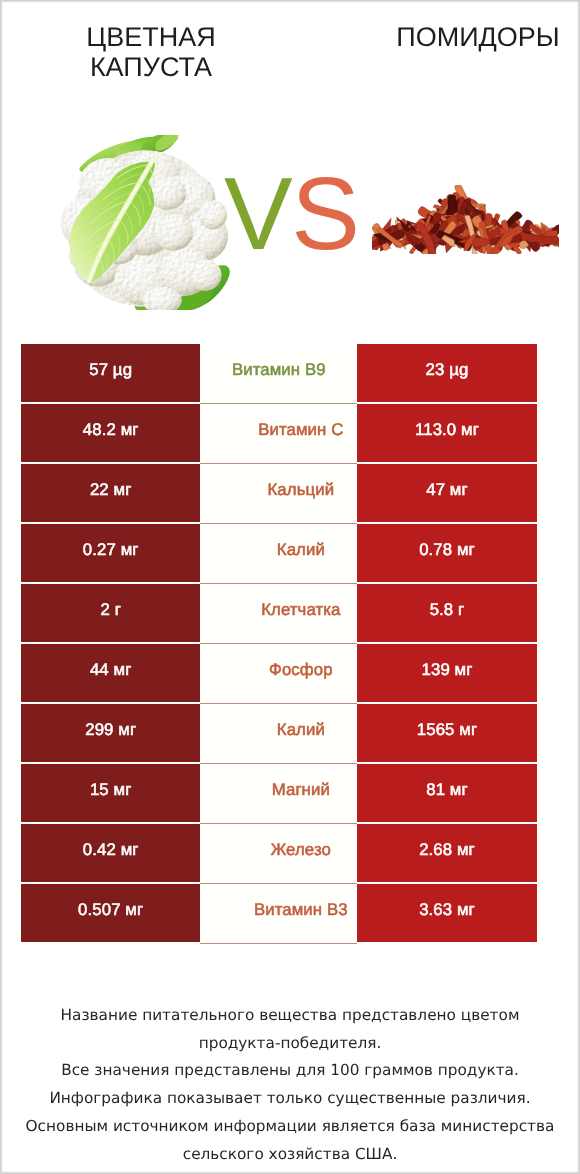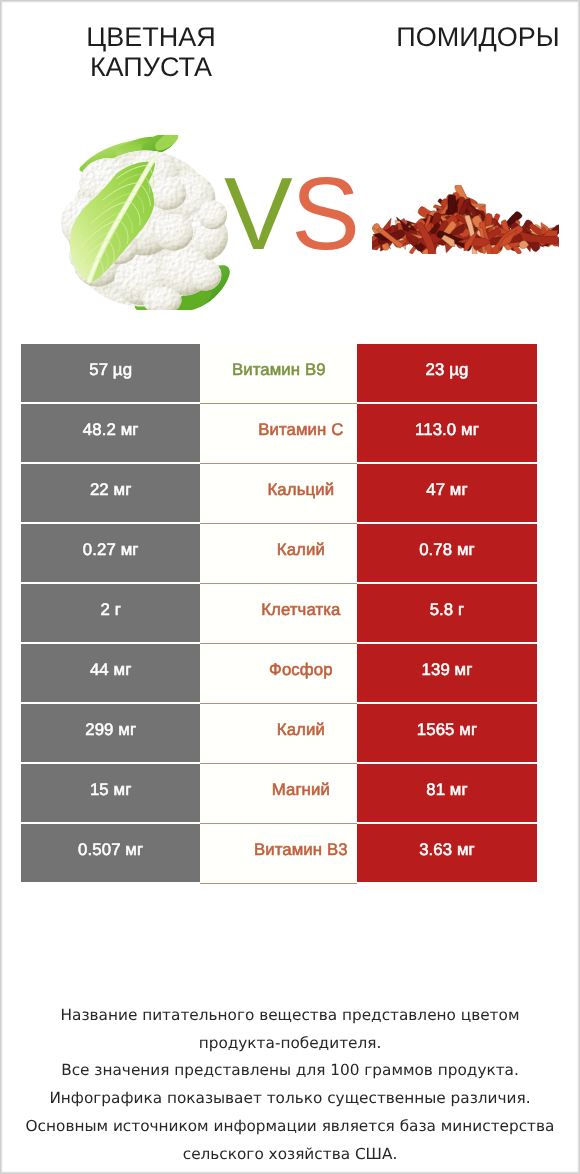--- a/index.html
+++ b/index.html
@@ -31,21 +31,21 @@
      font-size:103px;line-height:71px;font-weight:400;text-align:center;letter-spacing:-1.5px;}
   .vs .v{color:#7fa42f;}
   .vs .s{color:#e0694a;}
 
   .tbl{position:absolute;left:21px;top:344px;width:537px;}
   .row{display:flex;height:58.2px;margin-bottom:1.8px;}
   .row:last-child{margin-bottom:0;}
   .cell{display:flex;align-items:center;justify-content:center;
      font-size:16.8px;font-weight:400;letter-spacing:0.1px;white-space:nowrap;
      line-height:1;padding-bottom:5px;box-sizing:border-box;}
-  .cl{width:179.33px;background:#737373;color:#ffffff;-webkit-text-stroke:0.55px #ffffff;}
+  .cl{width:179.33px;background:#7f1d1d;color:#ffffff;-webkit-text-stroke:0.55px #ffffff;}
   .cm{width:157px;background:#fffffb;box-sizing:border-box;position:relative;}
   .cm::after{content:"";position:absolute;left:0;right:0;bottom:-2.2px;height:1px;}
   .cr{width:179.33px;background:#b91c1c;color:#ffffff;-webkit-text-stroke:0.55px #ffffff;}
   .cm.win-l{color:#7a9340;-webkit-text-stroke:0.55px #7a9340;}
   .cm.win-l::after{background:#9aa472;}
   .cm.win-r{color:#c15f3c;padding-left:44px;-webkit-text-stroke:0.55px #c15f3c;}
   .cm.win-r::after{background:#bd8e7c;}
 
   .footer{position:absolute;left:0;top:998px;width:580px;text-align:center;
      font-family:"DejaVu Sans",sans-serif;
@@ -398,20 +398,25 @@
         <div class="cell cl">299 мг</div>
         <div class="cell cm win-r">Калий</div>
         <div class="cell cr">1565 мг</div>
       </div>
       <div class="row">
         <div class="cell cl">15 мг</div>
         <div class="cell cm win-r">Магний</div>
         <div class="cell cr">81 мг</div>
       </div>
       <div class="row">
+        <div class="cell cl">0.42 мг</div>
+        <div class="cell cm win-r">Железо</div>
+        <div class="cell cr">2.68 мг</div>
+      </div>
+      <div class="row">
         <div class="cell cl">0.507 мг</div>
         <div class="cell cm win-r">Витамин B3</div>
         <div class="cell cr">3.63 мг</div>
       </div>
     </div>
 
   <div class="footer">
       <p>Название питательного вещества представлено цветом</p>
       <p>продукта-победителя.</p>
       <p>Все значения представлены для 100 граммов продукта.</p>

